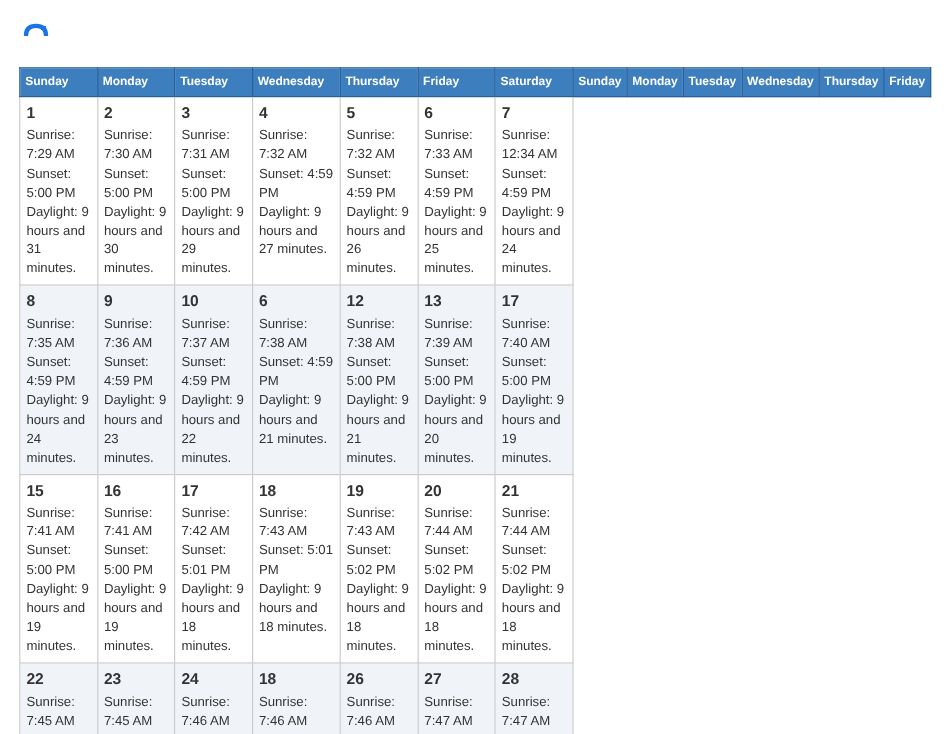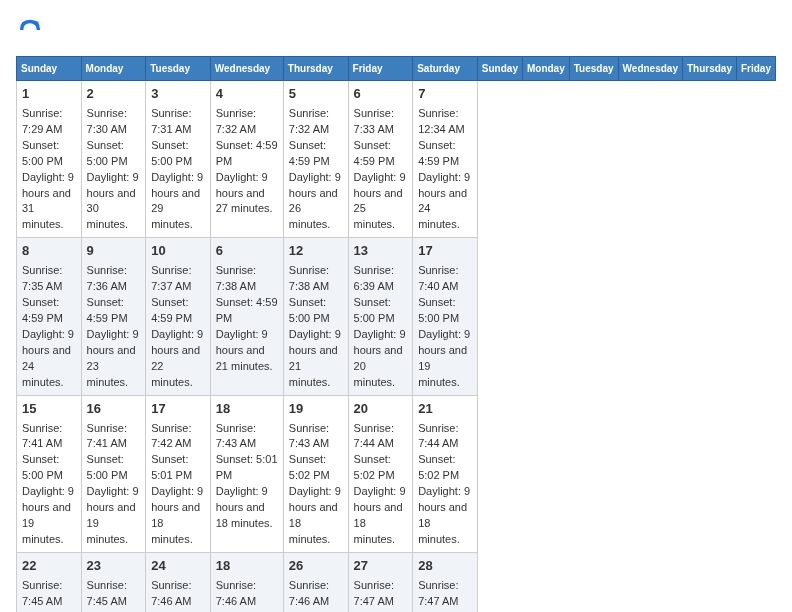--- a/index.html
+++ b/index.html
@@ -151,21 +151,21 @@
 Daylight: 9 hours and 23 minutes.</span></td>
         <td><span class="day-num">10</span><span style="white-space: pre-line;">Sunrise: 7:37 AM
 Sunset: 4:59 PM
 Daylight: 9 hours and 22 minutes.</span></td>
         <td><span class="day-num">6</span><span style="white-space: pre-line;">Sunrise: 7:38 AM
 Sunset: 4:59 PM
 Daylight: 9 hours and 21 minutes.</span></td>
         <td><span class="day-num">12</span><span style="white-space: pre-line;">Sunrise: 7:38 AM
 Sunset: 5:00 PM
 Daylight: 9 hours and 21 minutes.</span></td>
-        <td><span class="day-num">13</span><span style="white-space: pre-line;">Sunrise: 6:39 AM
+        <td><span class="day-num">13</span><span style="white-space: pre-line;">Sunrise: 7:39 AM
 Sunset: 5:00 PM
 Daylight: 9 hours and 20 minutes.</span></td>
         <td><span class="day-num">17</span><span style="white-space: pre-line;">Sunrise: 7:40 AM
 Sunset: 5:00 PM
 Daylight: 9 hours and 19 minutes.</span></td>
       </tr>
       <tr>
         <td><span class="day-num">15</span><span style="white-space: pre-line;">Sunrise: 7:41 AM
 Sunset: 5:00 PM
 Daylight: 9 hours and 19 minutes.</span></td>

